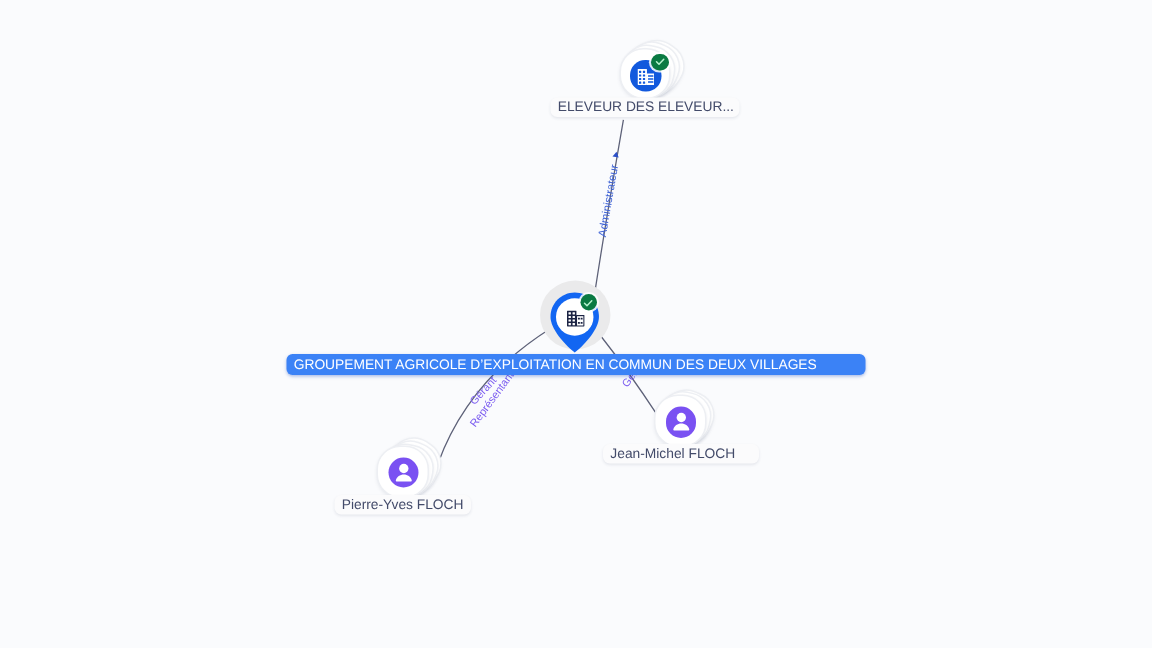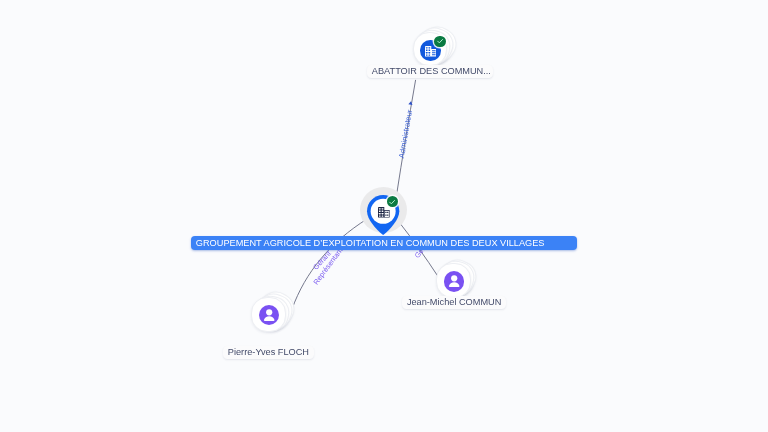--- a/index.html
+++ b/index.html
@@ -87,21 +87,21 @@
           <rect x="35" y="31" width="18" height="5" rx="1"></rect>
           <rect x="35" y="41" width="18" height="5" rx="1"></rect>
         </g>
       </svg>
     </div>
     <div class="vbadge" style="left:3.8px;top:-14.8px;width:11.3px;height:11.3px;">
       <svg width="8" height="8" viewBox="0 0 24 24">
         <path fill="none" stroke="#b3f2cd" stroke-width="3.0" stroke-linecap="round" stroke-linejoin="round" d="M5 12.5 L10 17.5 L19.5 7.5"></path>
       </svg>
     </div>
-    <div class="chip" style="left:-63.2px;top:14.7px;width:116.5px;">ABATTOIR DES COMMUN...</div>
+    <div class="chip" style="left:-63.2px;top:14.7px;width:116.5px;">ELEVEUR DES ELEVEUR...</div>
   </div>
 
   <div class="node" id="n-gaec" style="left:383.5px;top:210px;">
     <div class="halo" style="left:-23.5px;top:-22.9px;width:47px;height:46px;"></div>
     <svg class="pin" width="32.3" height="40" viewBox="0 0 32.3 40" style="position:absolute;left:-16.1px;top:-15.1px;overflow:visible;">
       <path d="M16.15 0 C 7.23 0 0 7.23 0 16.15 C 0 24.0 8.6 34.0 16.15 40
                C 23.7 34.0 32.3 24.0 32.3 16.15 C 32.3 7.23 25.07 0 16.15 0 Z" fill="#1266f2"></path>
       <circle cx="16.15" cy="16.35" r="12.5" fill="#ffffff"></circle>
     </svg>
     <svg width="11.6" height="10.6" viewBox="0 0 58 53" style="position:absolute;left:-5.5px;top:-3.1px;">
@@ -137,29 +137,29 @@
     <div class="card" style="left:-9.7px;top:-22.8px;width:32.6px;height:32.6px;transform:rotate(33deg);"></div>
     <div class="card" style="left:-12.5px;top:-21.1px;width:32.6px;height:32.6px;transform:rotate(22deg);"></div>
     <div class="card" style="left:-15.2px;top:-19.4px;width:32.6px;height:32.6px;transform:rotate(11deg);"></div>
     <div class="card" style="left:-18.0px;top:-17.7px;width:32.6px;height:32.6px;"></div>
     <div class="iconcircle" style="left:-10.2px;top:-10.2px;width:20.4px;height:20.4px;background:#7a51f2;">
       <svg width="20.4" height="20.4" viewBox="0 0 40 40">
         <circle cx="20" cy="14.4" r="6.1" fill="#ffffff"></circle>
         <path fill="#ffffff" d="M20 22.2c-5.0 0-9.3 3.1-10.4 7.4 -0.2 0.9 0.5 1.7 1.4 1.7h18.0c0.9 0 1.6-0.8 1.4-1.7 -1.1-4.3-5.4-7.4-10.4-7.4z"></path>
       </svg>
     </div>
-    <div class="chip" style="left:-45.7px;top:15px;width:81.2px;margin-top:16px;">Pierre-Yves FLOCH</div>
+    <div class="chip" style="left:-45.7px;top:15px;width:81.2px;">Pierre-Yves FLOCH</div>
   </div>
 
   <div class="node" id="n-tatard" style="left:453.7px;top:281.6px;">
     <div class="card" style="left:-12.3px;top:-22.0px;width:32.6px;height:32.6px;transform:rotate(24deg);"></div>
     <div class="card" style="left:-14.8px;top:-20.2px;width:32.6px;height:32.6px;transform:rotate(12deg);"></div>
     <div class="card" style="left:-17.3px;top:-18.4px;width:32.6px;height:32.6px;"></div>
     <div class="iconcircle" style="left:-10.2px;top:-10.2px;width:20.4px;height:20.4px;background:#7a51f2;">
       <svg width="20.4" height="20.4" viewBox="0 0 40 40">
         <circle cx="20" cy="14.4" r="6.1" fill="#ffffff"></circle>
         <path fill="#ffffff" d="M20 22.2c-5.0 0-9.3 3.1-10.4 7.4 -0.2 0.9 0.5 1.7 1.4 1.7h18.0c0.9 0 1.6-0.8 1.4-1.7 -1.1-4.3-5.4-7.4-10.4-7.4z"></path>
       </svg>
     </div>
-    <div class="chip" style="left:-51.3px;top:14.7px;width:94.4px;">Jean-Michel COMMUN</div>
+    <div class="chip" style="left:-51.3px;top:14.7px;width:94.4px;">Jean-Michel FLOCH</div>
   </div>
 
 </div>
 
 </body></html>

